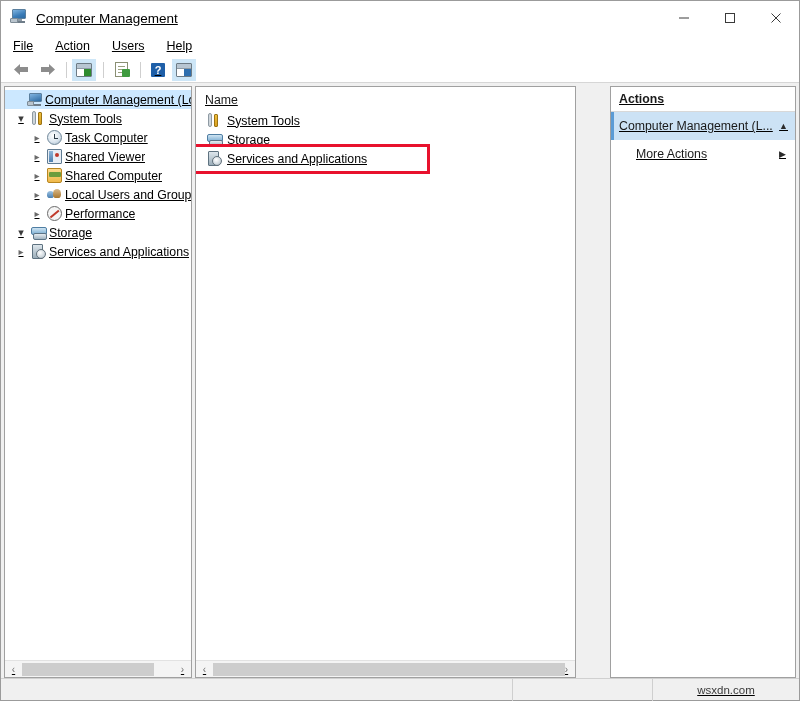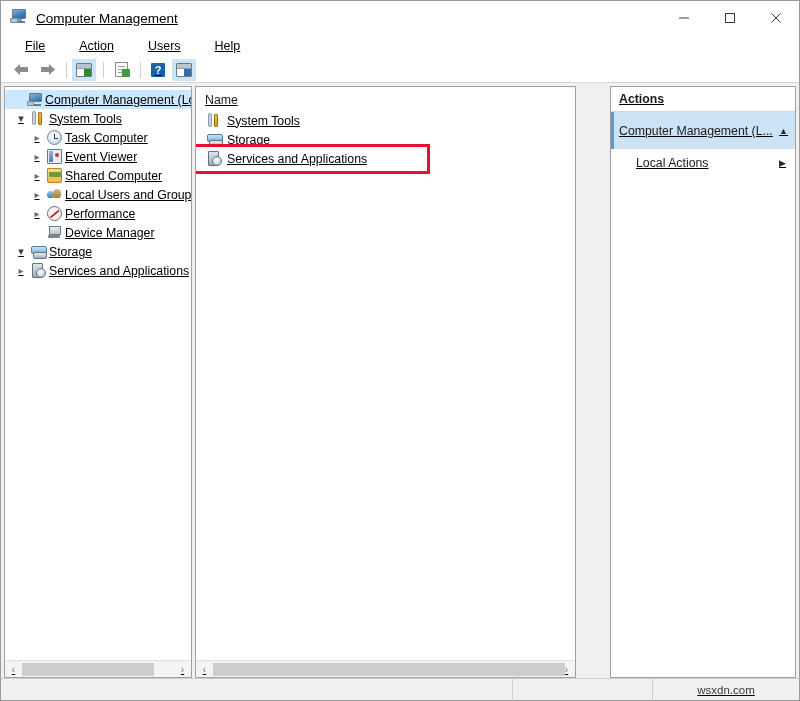--- a/index.html
+++ b/index.html
@@ -81,21 +81,20 @@
     display: flex;
     align-items: center;
     padding-left: 9px;
     flex: none;
   }
   .menu-item {
     font-size: 12.5px;
     color: #000000;
     padding: 2px 10px 2px 3px;
     margin-right: 9px;
-    margin-left: 12px;
   }
 
   
   .toolbar {
     height: 26px;
     background: #ffffff;
     display: flex;
     align-items: center;
     padding-left: 8px;
     border-bottom: 1px solid #d6d6d6;
@@ -363,21 +362,21 @@
   
   .actions-title {
     font-size: 12.3px;
     font-weight: bold;
     color: #1a1a1a;
     padding: 5px 0 5px 8px;
     border-bottom: 1px solid #d8d8d8;
     flex: none;
   }
   .actions-section {
-    height: 37px;
+    height: 28px;
     background: #cce2f5;
     border-left: 3px solid #5b9bd5;
     display: flex;
     align-items: center;
     font-size: 12.3px;
     color: #1a1a1a;
     padding-left: 5px;
     flex: none;
   }
   .actions-section .sec-label { flex: 1; overflow: hidden; white-space: nowrap; }
@@ -545,21 +544,21 @@
                 <span class="i16 i-clock"></span>
               </span>
             <span class="tree-label">Task Computer</span>
           </div>
 
           <div class="tree-row indent-2">
             <span class="twisty">▸</span>
             <span class="tree-icon">
                 <span class="i16 i-book"></span>
               </span>
-            <span class="tree-label">Event Viewer</span>
+            <span class="tree-label">Shared Viewer</span>
           </div>
 
           <div class="tree-row indent-2">
             <span class="twisty">▸</span>
             <span class="tree-icon">
                 <span class="i16 i-folder"></span>
               </span>
             <span class="tree-label">Shared Computer</span>
           </div>
 
@@ -572,27 +571,20 @@
           </div>
 
           <div class="tree-row indent-2">
             <span class="twisty">▸</span>
             <span class="tree-icon">
                 <span class="i16 i-perf"></span>
               </span>
             <span class="tree-label">Performance</span>
           </div>
 
-          <div class="tree-row indent-2">
-            <span class="twisty"></span>
-            <span class="tree-icon">
-                <span class="i16 i-device"></span>
-              </span>
-            <span class="tree-label">Device Manager</span>
-          </div>
 
           <div class="tree-row indent-1">
             <span class="twisty expanded">▾</span>
             <span class="tree-icon">
                 <span class="i16 i-storage"></span>
               </span>
             <span class="tree-label">Storage</span>
           </div>
 
 
@@ -658,21 +650,21 @@
       </div>
     </div>
 
     <div class="pane actions-pane">
       <div class="actions-title">Actions</div>
       <div class="actions-section">
         <span class="sec-label">Computer Management (L...</span>
         <span class="caret">▲</span>
       </div>
       <div class="actions-item">
-        <span class="label">Local Actions</span>
+        <span class="label">More Actions</span>
         <span class="caret">▶</span>
       </div>
       <div class="pane-scroll"></div>
     </div>
 
   </div>
 
   <div class="statusbar">
     <div class="status-left"></div>
     <div class="status-mid"></div>

